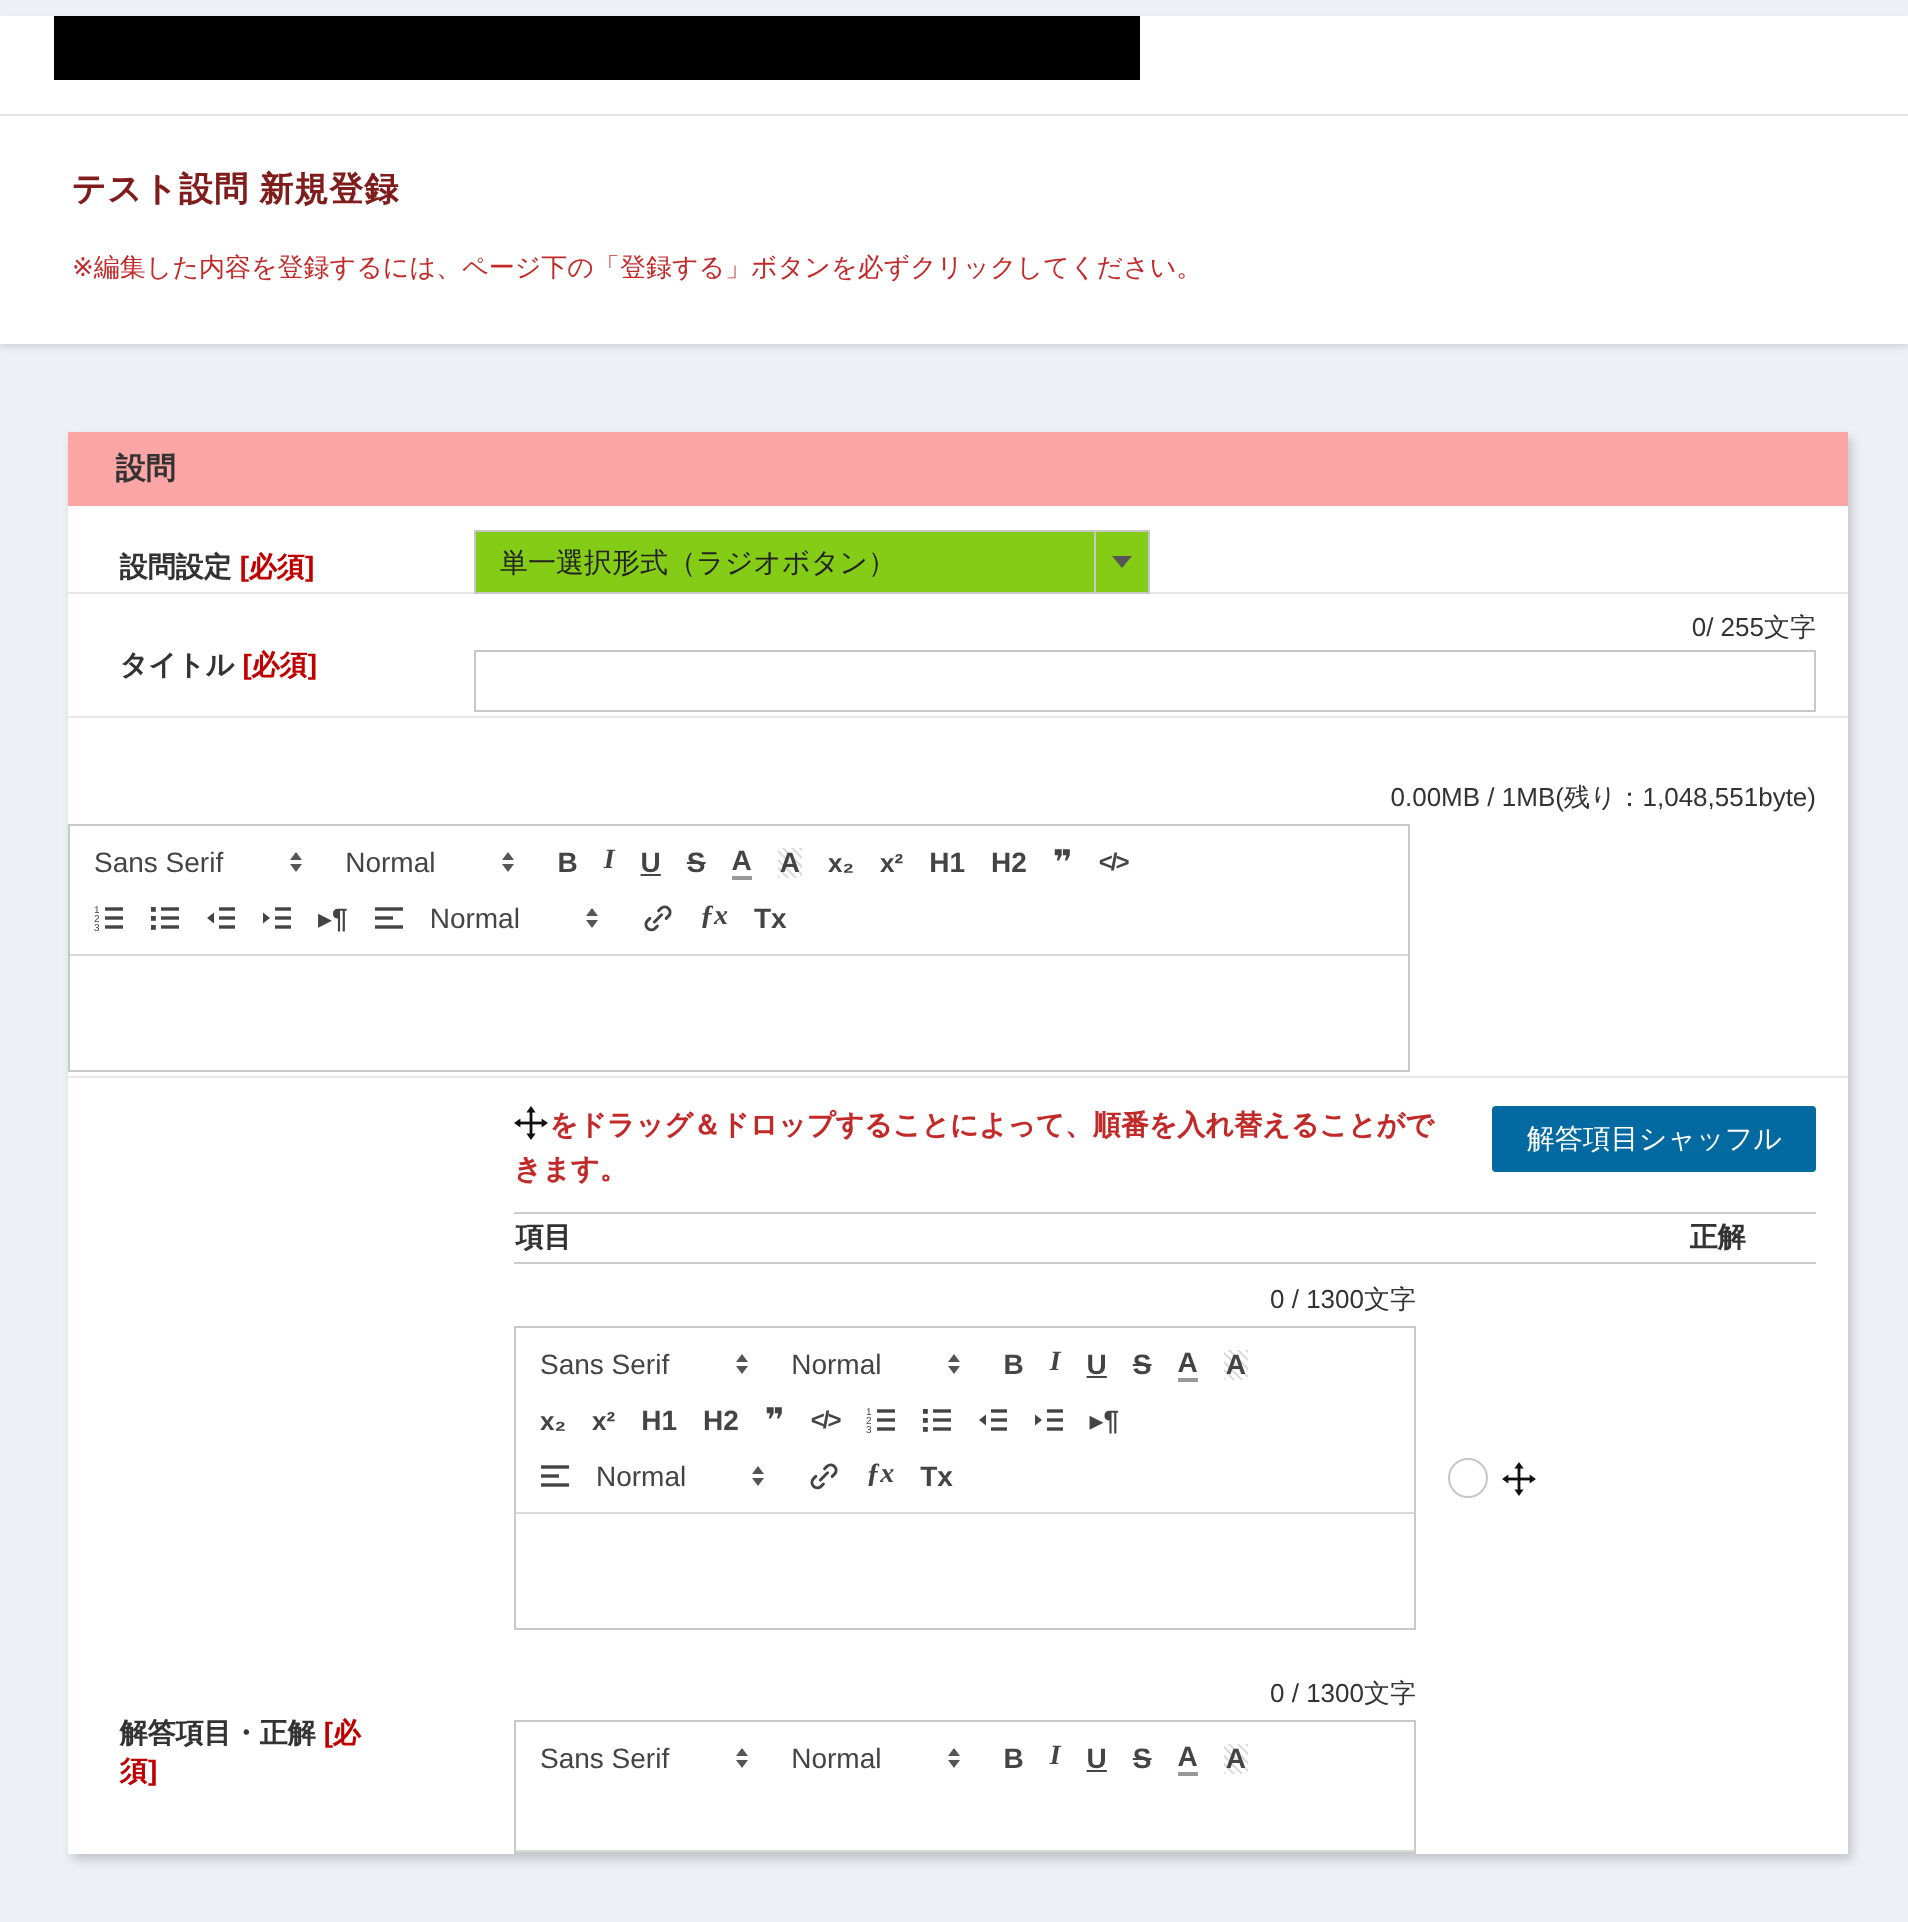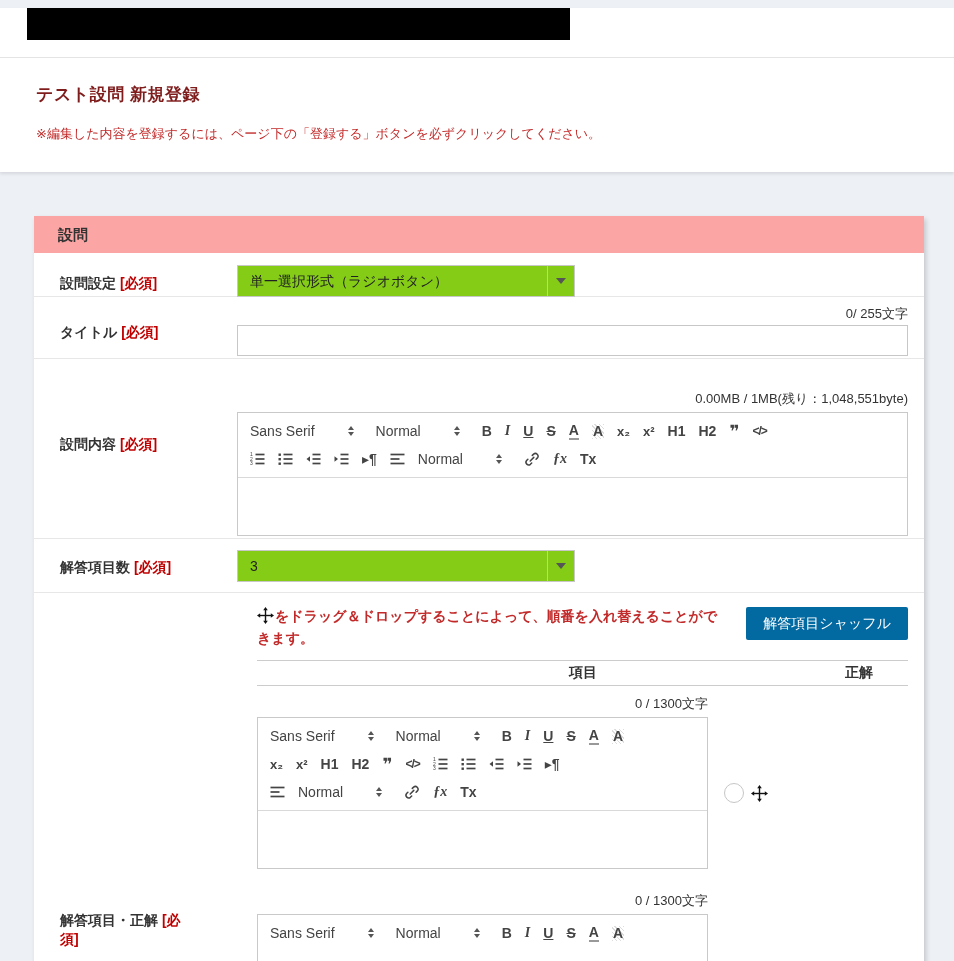--- a/index.html
+++ b/index.html
@@ -99,21 +99,21 @@
   .note-row { display:flex; align-items:flex-start; margin-top:14px; }
   .drag-note { width:462px; font-size:14px; font-weight:bold; color:#c22a2a; line-height:19px; }
   .drag-note .move-inline { display:inline-block; vertical-align:-3px; margin-right:1px; }
   .shuffle-btn {
     margin-left:auto; height:33px; line-height:33px; padding:0 17px;
     background:#0369a1; color:#fff; font-size:14px; border:none; border-radius:2px; cursor:pointer;
     font-family:inherit;
   }
   .answers-header {
     margin-top:12px; height:26px; border-top:1px solid #ccc; border-bottom:1px solid #ccc;
-    display:flex; align-items:center; position:relative;justify-content:center;
+    display:flex; align-items:center; position:relative;
   }
   .answers-header .col-item { font-weight:bold; margin-left:1px; }
   .answers-header .col-correct { font-weight:bold; position:absolute; right:35px; }
   .answer-item .counter { width:451px; margin:8px 0 4px; }
   .answer-item.second .counter { margin-top:22px; }
   .item-row { display:flex; align-items:center; }
   .correct-cell { display:flex; align-items:center; margin-left:16px; }
   .radio {
     width:20px; height:20px; border-radius:50%; border:1px solid #c6c6c6; background:#fff; cursor:pointer;
   }
@@ -158,24 +158,20 @@
           <span>タイトル</span>
           <span class="req">[必須]</span>
         </div>
         <div class="row-field">
           <div class="counter">0/ 255文字</div>
           <input class="text-input" type="text" value="" style="">
         </div>
       </div>
 
       <div class="form-row r3">
-        <div class="row-label">
-          <span>設問内容</span>
-          <span class="req">[必須]</span>
-        </div>
         <div class="row-field">
           <div class="counter">0.00MB / 1MB(残り：1,048,551byte)</div>
           <div class="editor editor-wide">
             <div class="tb">
                 <div class="tb-row">
                   <span class="tb-select">
                     <span class="lbl">Sans Serif</span>
                     <span class="updown">
                       <span class="up"></span>
                       <span class="dn"></span>
@@ -276,34 +272,20 @@
                   </span>
                   <span class="tb-icon i">ƒx</span>
                   <span class="tb-icon clean">Tx</span>
                 </div>
               </div>
             <div class="editor-content"></div>
           </div>
         </div>
       </div>
 
-      <div class="form-row r4">
-        <div class="row-label">
-          <span>解答項目数</span>
-          <span class="req">[必須]</span>
-        </div>
-        <div class="row-field">
-          <div class="select-box">
-            <span class="select-value">3</span>
-            <span class="select-arrow">
-                <span class="tri"></span>
-              </span>
-          </div>
-        </div>
-      </div>
 
       <div class="form-row r5">
         <div class="row-label break-all">
           <span>解答項目・正解</span>
           <span class="req">[必須]</span>
         </div>
         <div class="row-field">
 
           <div class="note-row">
             <p class="drag-note"><span class="move-inline"><svg width="17" height="17" viewBox="0 0 17 17">

